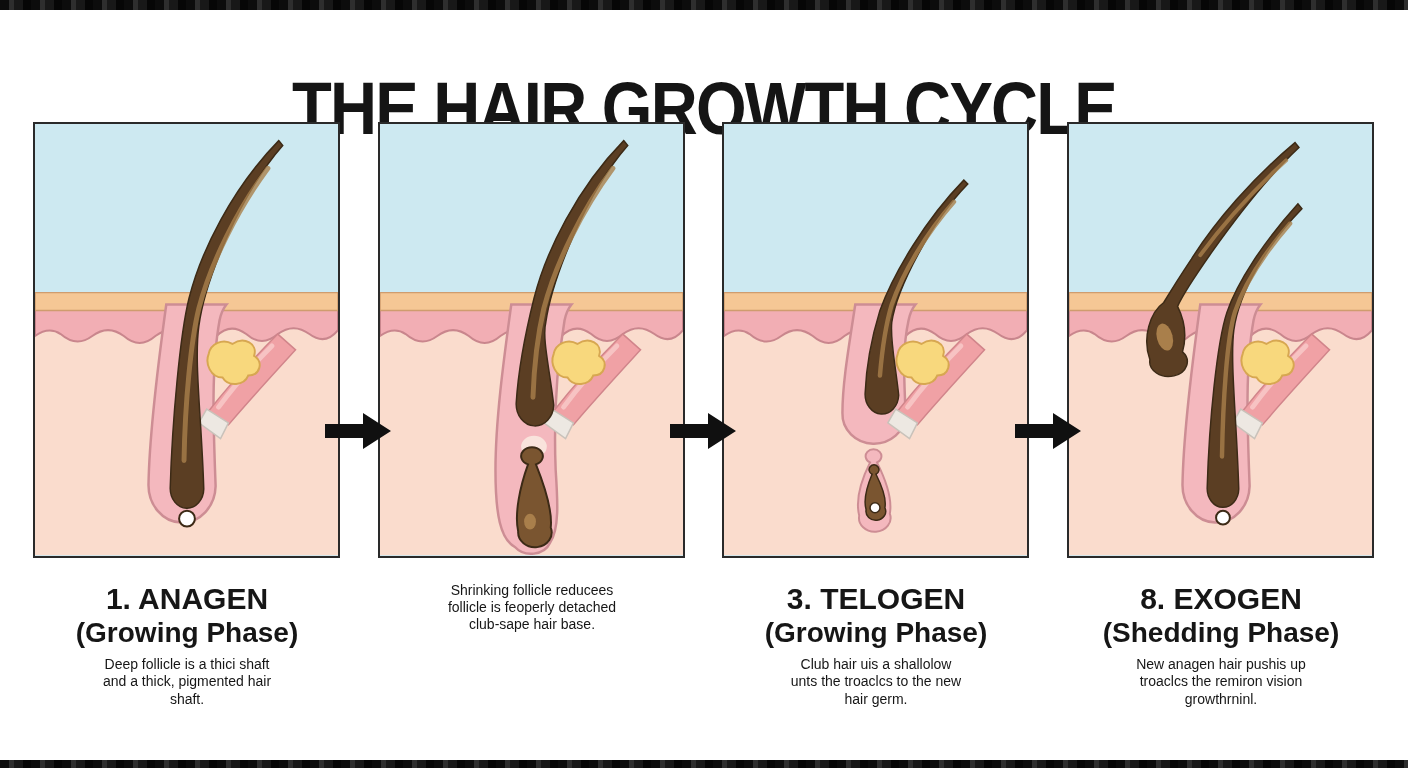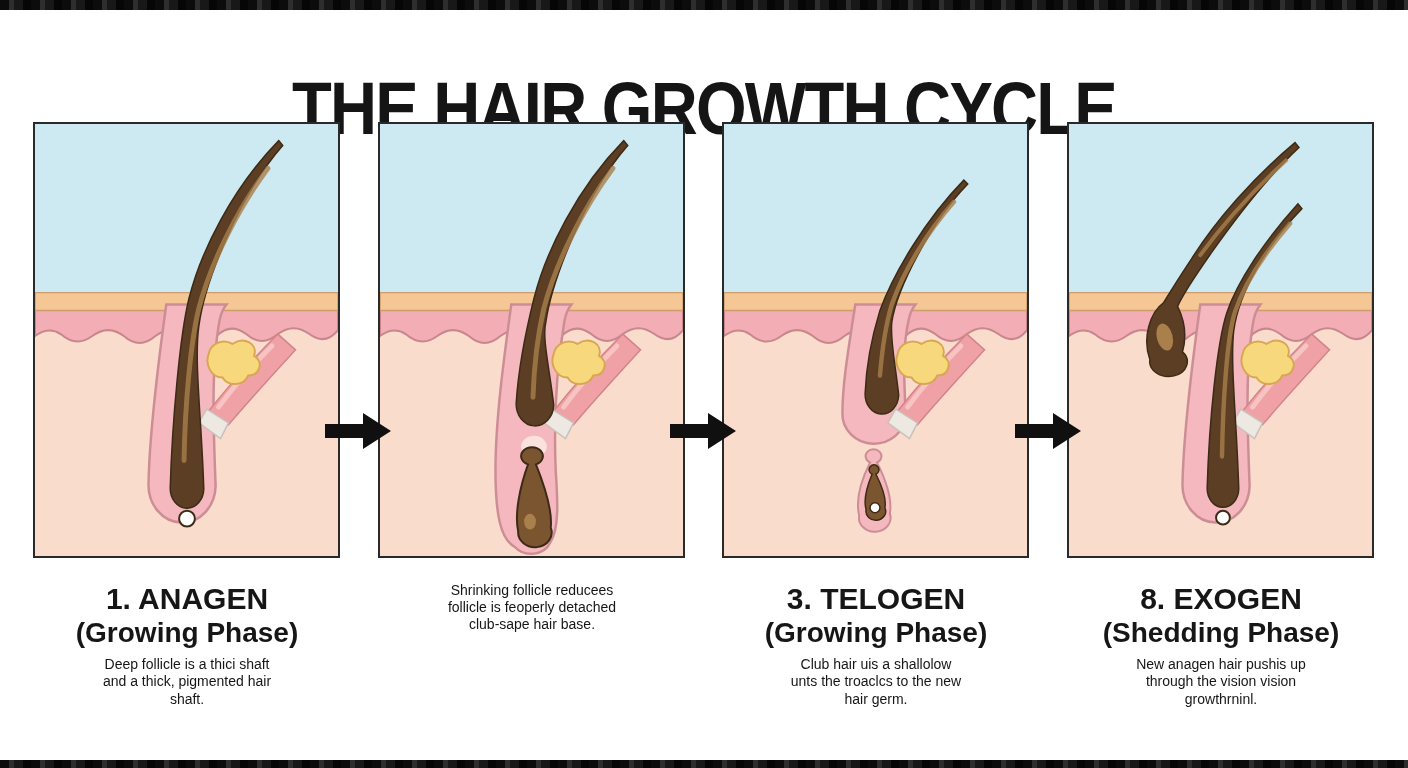--- a/index.html
+++ b/index.html
@@ -173,21 +173,21 @@
         <path d="M229,18 C186,54 148,98 124,136 C112,154 102,170 96,180 C82,190 74,216 82,238 A19,15 0 1 0 115,230 C120,212 116,196 110,184 C116,170 130,150 144,130 C168,96 200,54 233,23 Z" fill="var(--hair-dark)" stroke="var(--hair-darkest)" stroke-width="1.5"></path>
         <ellipse cx="97" cy="215" rx="8" ry="14" fill="var(--hair-light)" transform="rotate(-14 97 215)"></ellipse>
         <path d="M220,36 C185,68 155,102 133,132" fill="none" stroke="var(--hair-light)" stroke-width="4" stroke-linecap="round" opacity="0.8"></path>
       </g>
     </svg>
   </div>
   <div class="caption">
     <div class="stage-heading">8. EXOGEN</div>
     <div class="stage-phase">(Shedding Phase)</div>
     <div class="stage-desc">New anagen hair pushis up
-through the vision vision
+troaclcs the remiron vision
 growthrninl.</div>
   </div>
 </div>
 
 <div class="arrow a1">
   <svg viewBox="0 0 66 36" width="66" height="36">
       <polygon points="0,11 38,11 38,0 66,18 38,36 38,25 0,25" fill="var(--arrow)"></polygon>
     </svg>
 </div>
 <div class="arrow a2">

